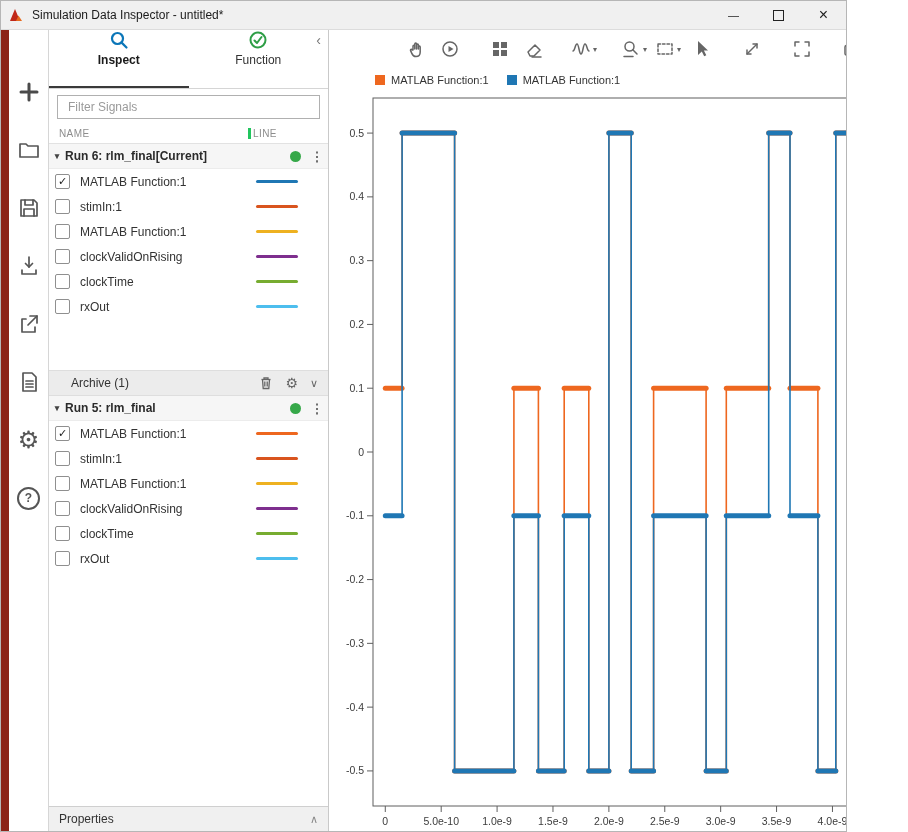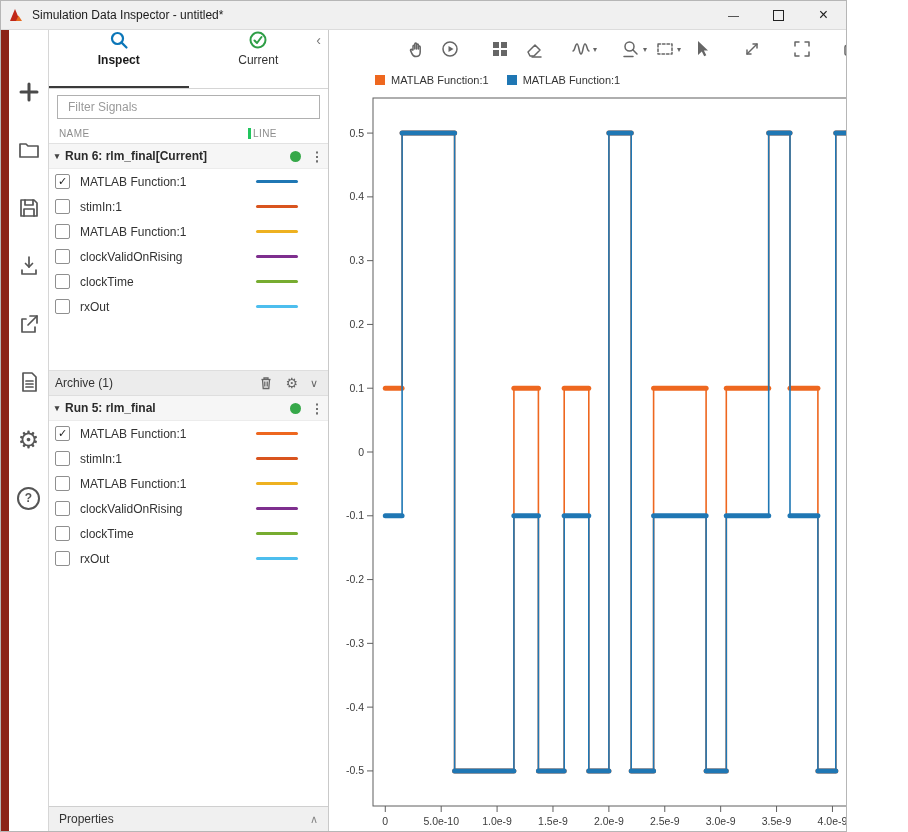--- a/index.html
+++ b/index.html
@@ -35,21 +35,21 @@
   .expander{width:16px;text-align:center;color:#444;font-size:9px;}
   .run-label{flex:1;}
   .green-dot{width:11px;height:11px;border-radius:50%;background:#36a849;margin-right:9px;}
   .kebab{width:14px;color:#666;font-size:13px;margin-right:4px;text-align:center;}
   .sig-row{height:25px;display:flex;align-items:center;font-size:12px;color:#333;}
   .cb{width:13px;height:13px;min-width:13px;border:1px solid #8f8f8f;margin-left:6px;background:#fff;font-size:11px;line-height:12px;text-align:center;color:#1a1a1a;border-radius:2px;}
   .sig-name{flex:1;padding-left:10px;white-space:nowrap;overflow:hidden;}
   .line-cell{width:80px;min-width:80px;display:flex;align-items:center;padding-left:8px;box-sizing:border-box;}
   .line-sample{width:42px;height:3px;border-radius:2px;}
   .archive-bar{height:24px;min-height:24px;background:#ececec;display:flex;align-items:center;font-size:12px;color:#333;border-top:1px solid #dedede;border-bottom:1px solid #dedede;}
-  .archive-label{padding-left:6px;}
+  .archive-label{padding-left:22px;}
   .archive-icons{margin-left:auto;display:flex;align-items:center;gap:12px;margin-right:10px;color:#666;}
   .archive-icons svg{stroke:#666;fill:none;stroke-width:1.3;}
   .small-gear{font-size:14px;color:#666;}
   .small-chevron{font-size:11px;color:#666;}
   .spacer1{height:51px;min-height:51px;}
   .props-bar{margin-top:auto;height:24px;min-height:24px;background:#f0f0f0;border-top:1px solid #cfcfcf;display:flex;align-items:center;font-size:12px;color:#333;}
   .props-label{padding-left:10px;}
   .props-chevron{margin-left:auto;margin-right:10px;color:#888;font-size:11px;}
   
   .plot-panel{flex:1;display:flex;flex-direction:column;background:#fff;min-width:0;}
@@ -151,21 +151,21 @@
               <circle cx="8.5" cy="8.5" r="5.5"></circle>
               <line x1="12.6" y1="12.6" x2="17.5" y2="17.5"></line>
             </svg>
           <span>Inspect</span>
         </div>
         <div class="tab">
           <svg width="20" height="20" viewBox="0 0 20 20" style="stroke:#2e9e46;fill:none;stroke-width:2;stroke-linecap:round;stroke-linejoin:round;">
               <circle cx="10" cy="10" r="7.5"></circle>
               <polyline points="6.5,10.5 9,13 13.5,7"></polyline>
             </svg>
-          <span>Current</span>
+          <span>Function</span>
         </div>
         <span class="collapse-chevron">‹</span>
       </div>
 
       <div class="filter-wrap">
         <input class="filter-input" type="text" placeholder="Filter Signals" style="">
       </div>
 
       <div class="col-header">
         <span class="col-name">NAME</span>

